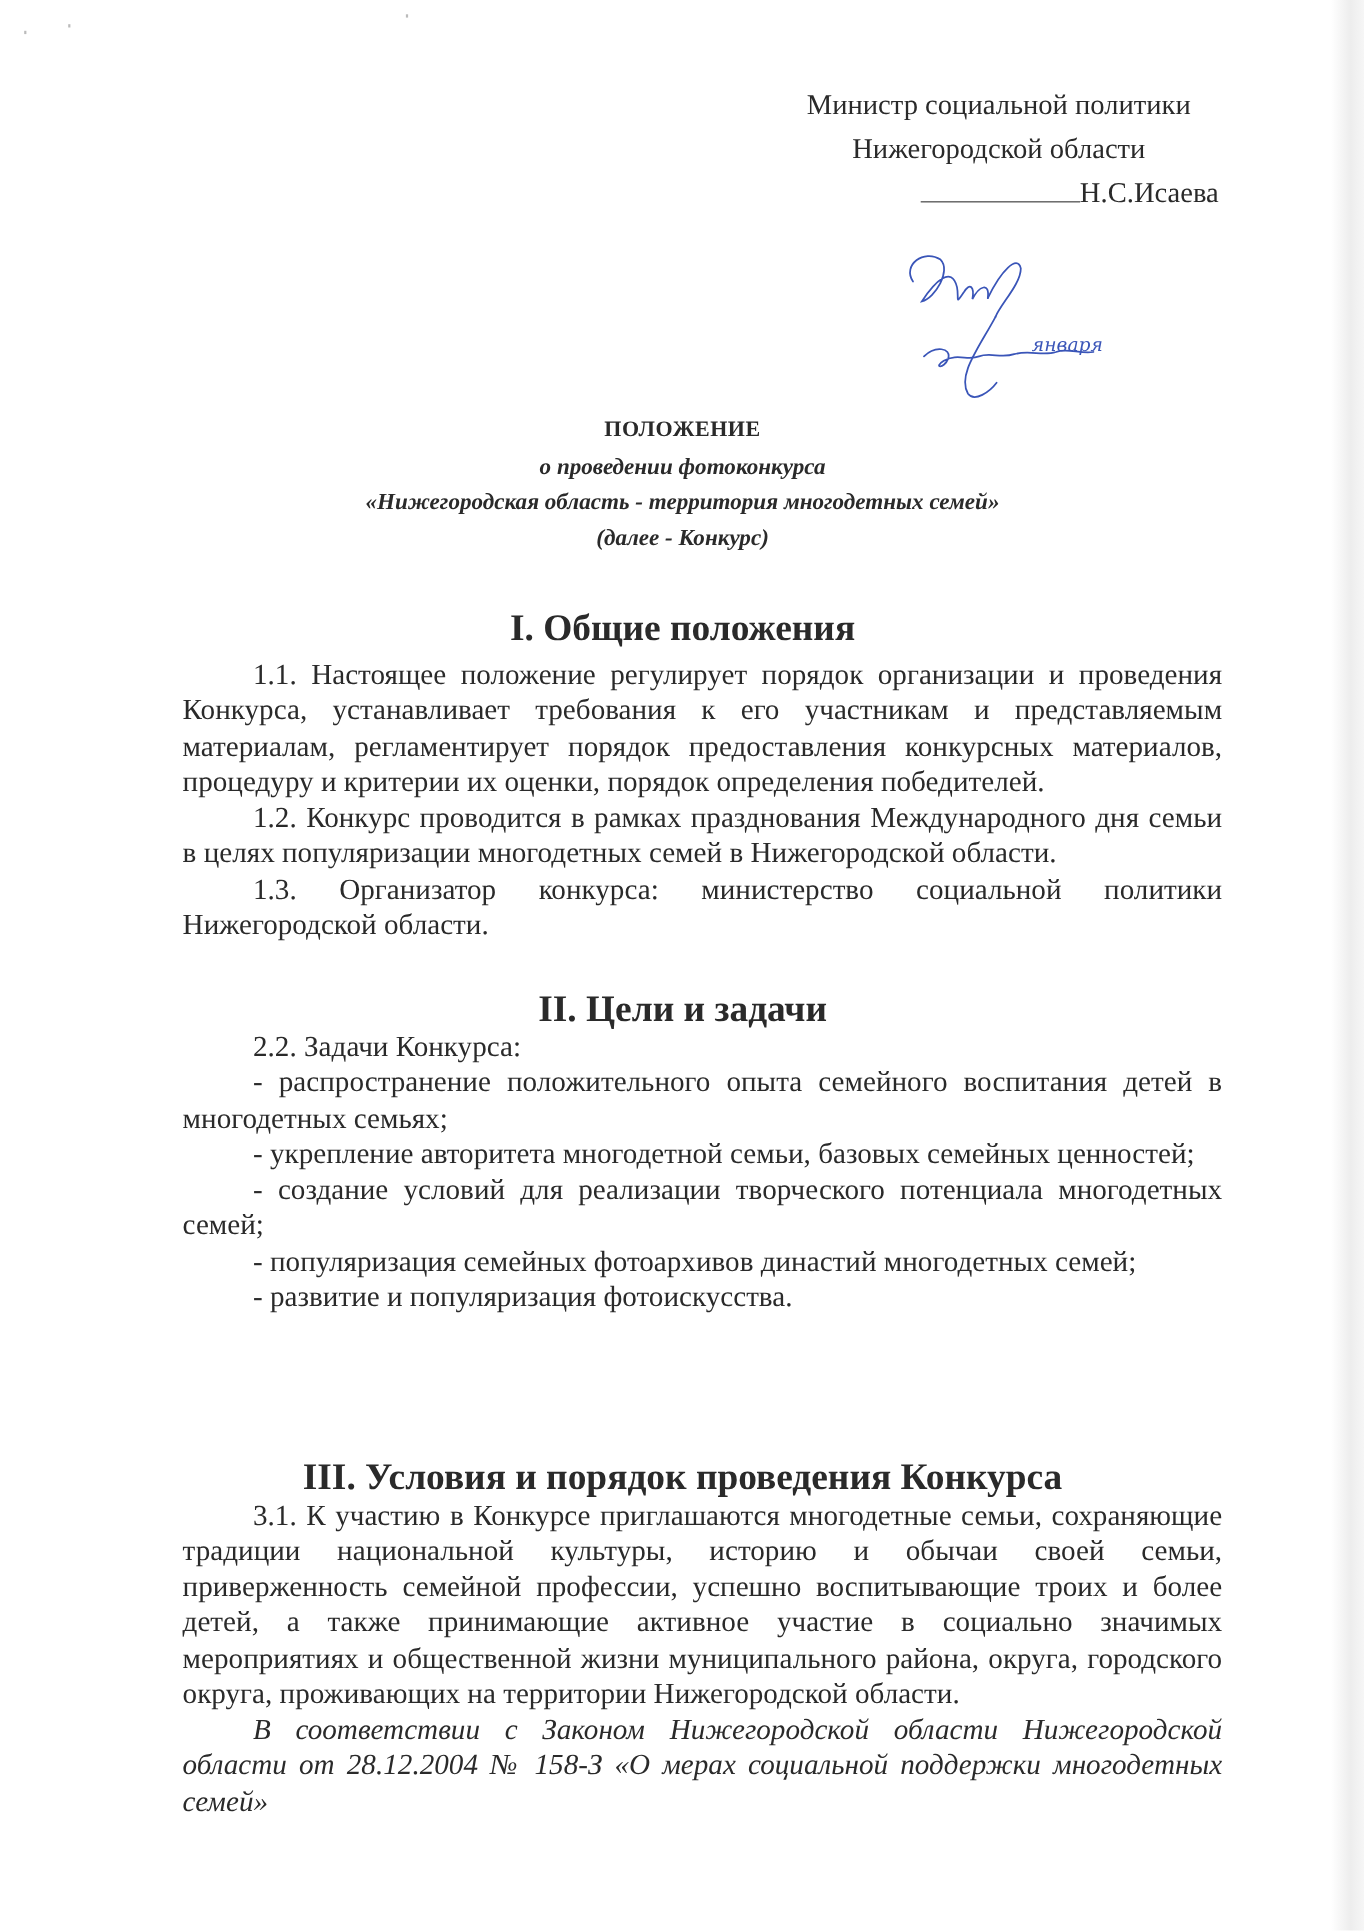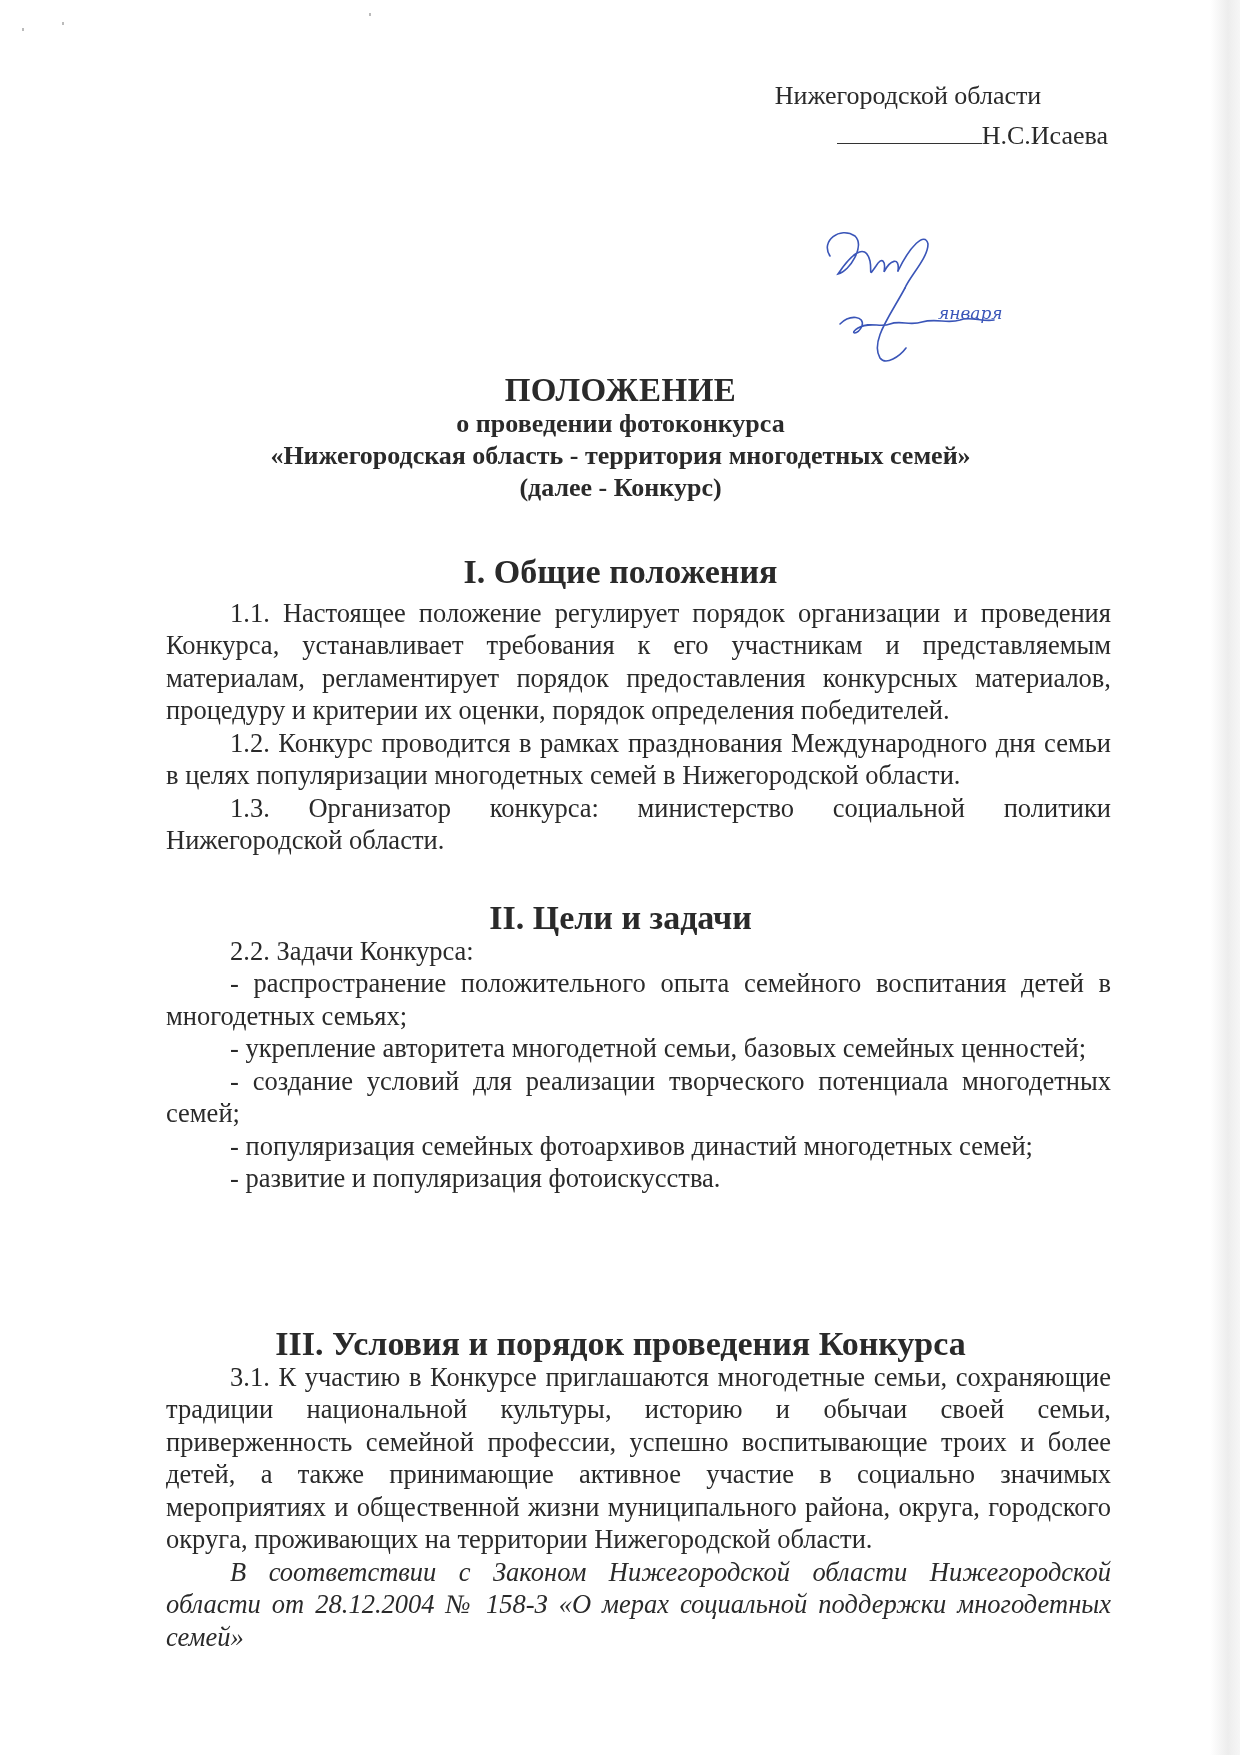--- a/index.html
+++ b/index.html
@@ -28,22 +28,22 @@
   .blank.wide { width: 145px; }
   .blank.day { width: 32px; }
   .blank.month { width: 195px; }
   .signature {
     position: absolute; left: 112px; top: 140px; width: 210px; height: 150px;
     pointer-events: none;
   }
   .title-block {
     position: absolute; left: 0; top: 372px; width: 981px; text-align: center;
   }
-  .title-block .main { font-size: 33px; font-weight: bold; line-height: 36px; letter-spacing: 0.5px; }
-  .title-block .sub { font-size: 26px; font-weight: bold; line-height: 32px; }
+  .title-block .main { font-size: 20px; font-weight: bold; line-height: 36px; letter-spacing: 0.5px; }
+  .title-block .sub { font-size: 21px; font-weight: bold; line-height: 32px; font-style: italic; }
   .section-head {
     text-align: center; font-weight: bold; font-size: 34px; margin: 0;
   }
   p { margin: 0; text-align: justify; }
   p.ind { text-indent: 64px; margin-left: 36px; }
   p.justified-last { text-align-last: justify; font-style: italic; }
   .sec1 { position: absolute; left: 0; top: 556px; width: 981px; }
   .sec2 { position: absolute; left: 0; top: 902px; width: 981px; }
   .sec3 { position: absolute; left: 0; top: 1328px; width: 981px; }
   .gap { height: 8px; }
@@ -55,20 +55,21 @@
 <div class="scan-edge"></div>
 <div class="dots">
   <span style="left:22px;top:28px"></span>
   <span style="left:62px;top:22px"></span>
   <span style="left:369px;top:13px"></span>
 </div>
 
 <div class="page">
 
   <div class="approve">
+    <span class="line">Министр социальной политики</span>
     <span class="line">Нижегородской области</span>
     <span class="line sign-line">
       <span class="blank wide"></span><span>Н.С.Исаева</span>
     </span>
     <svg class="signature" viewBox="0 0 210 150">
       <g fill="none" stroke="#3a55b8" stroke-width="1.6" stroke-linecap="round">
         <path d="M20 40 C 10 25, 30 10, 45 20 C 55 30, 40 55, 28 58 C 40 40, 55 25, 60 45 C 62 55, 58 62, 66 50 C 72 40, 76 45, 74 56 C 80 44, 90 40, 88 55"></path>
         <path d="M88 55 C 100 30, 115 15, 118 28 C 118 42, 100 60, 95 72"></path>
         <path d="M95 72 C 80 100, 60 125, 70 142 C 76 150, 90 140, 96 132"></path>
         <path d="M30 108 C 40 98, 55 100, 52 110 C 48 120, 38 118, 48 112 C 60 105, 70 112, 80 108 C 90 104, 100 110, 112 106 C 126 102, 138 108, 150 104 C 160 100, 172 106, 184 104"></path>

